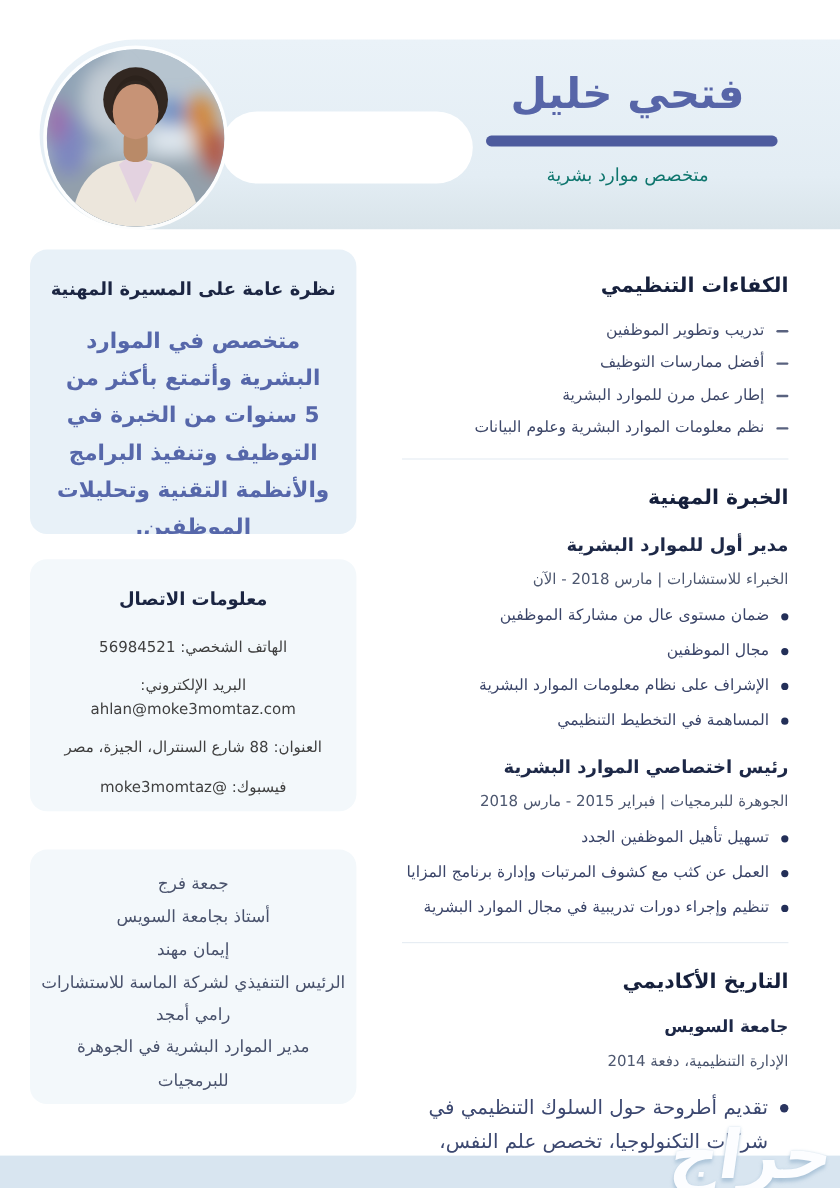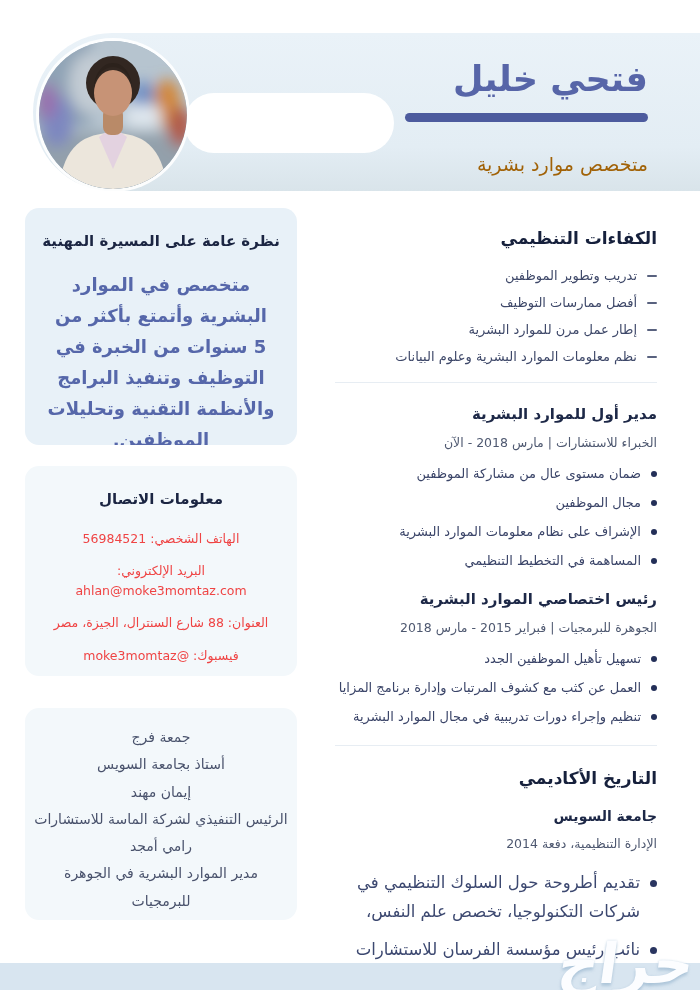--- a/index.html
+++ b/index.html
@@ -20,37 +20,37 @@
   }
   .avatar {
     position: absolute; top: 41px; left: 39px; width: 148px; height: 148px;
     border-radius: 50%; overflow: hidden; background: #aebecb;
     box-shadow: 0 0 0 3px rgba(255,255,255,.9);
   }
   .pill {
     position: absolute; top: 93px; left: 184px; width: 210px; height: 60px;
     border-radius: 30px; background: #ffffff;
   }
-  .header-text { position: absolute; top: 58px; right: 52px; width: 250px; text-align: right; }
+  .header-text { position: absolute; top: 58px; right: 52px; width: 250px; text-align: center; }
   .name { font-size: 35px; font-weight: bold; color: #5765a8; line-height: 1.25; }
   .bar { width: 243px; height: 9px; background: #4d5b9e; border-radius: 5px; margin-top: 11px; }
-  .role { margin-top: 31px; font-size: 19px; color: #a16207; }
+  .role { margin-top: 15px; font-size: 15px; color: #0f766e; }
 
   
   .side { position: absolute; top: 208px; left: 25px; width: 272px; }
   .panel { border-radius: 14px; text-align: center; overflow: hidden; }
   .panel-overview { background: #e8f1f8; height: 237px; }
   .panel-contact  { background: #f3f8fb; height: 210px; margin-top: 21px; }
   .panel-refs     { background: #f3f8fb; height: 212px; margin-top: 32px; }
   .panel h3 { font-size: 15px; font-weight: bold; color: #1b2542; padding-top: 24px; }
   .overview-text {
     margin: 20px 22px 0; font-size: 18px; font-weight: bold;
     color: #5667aa; line-height: 1.72;
   }
-  .contact-line { font-size: 12.5px; color: #ef4444; margin-top: 13px; line-height: 1.55; padding: 0 10px; }
+  .contact-line { font-size: 12.5px; color: #404040; margin-top: 13px; line-height: 1.55; padding: 0 10px; }
   .contact-line:first-of-type { margin-top: 21px; }
   .refs-list { margin-top: 16px; }
   .ref-name, .ref-role { font-size: 14px; color: #49526c; line-height: 1.95; padding: 0 8px; }
 
   
   .main { position: absolute; top: 228px; left: 335px; width: 322px; text-align: right; }
   .sec-h { font-size: 17px; font-weight: bold; color: #16203c; margin-bottom: 20px; }
   .dash-item { display: flex; align-items: center; margin-bottom: 12px; font-size: 13px; color: #3e4869; }
   .dash { width: 10px; height: 2px; background: #59627f; border-radius: 1px; margin-left: 10px; flex: none; }
   .divider { height: 1px; background: #e7edf3; margin: 18px 0 22px; }
@@ -166,20 +166,21 @@
           <span>إطار عمل مرن للموارد البشرية</span>
         </div>
       <div class="dash-item">
           <span class="dash"></span>
           <span>نظم معلومات الموارد البشرية وعلوم البيانات</span>
         </div>
     </div>
 
     <div class="divider"></div>
 
+    <div class="sec-h">الخبرة المهنية</div>
 
     <div class="job">
       <div class="job-title">مدير أول للموارد البشرية</div>
       <div class="job-meta">الخبراء للاستشارات |  مارس 2018 - الآن</div>
       <div class="dot-item">
           <span class="dot"></span>
           <span>ضمان مستوى عال من مشاركة الموظفين</span>
         </div>
       <div class="dot-item">
           <span class="dot"></span>

